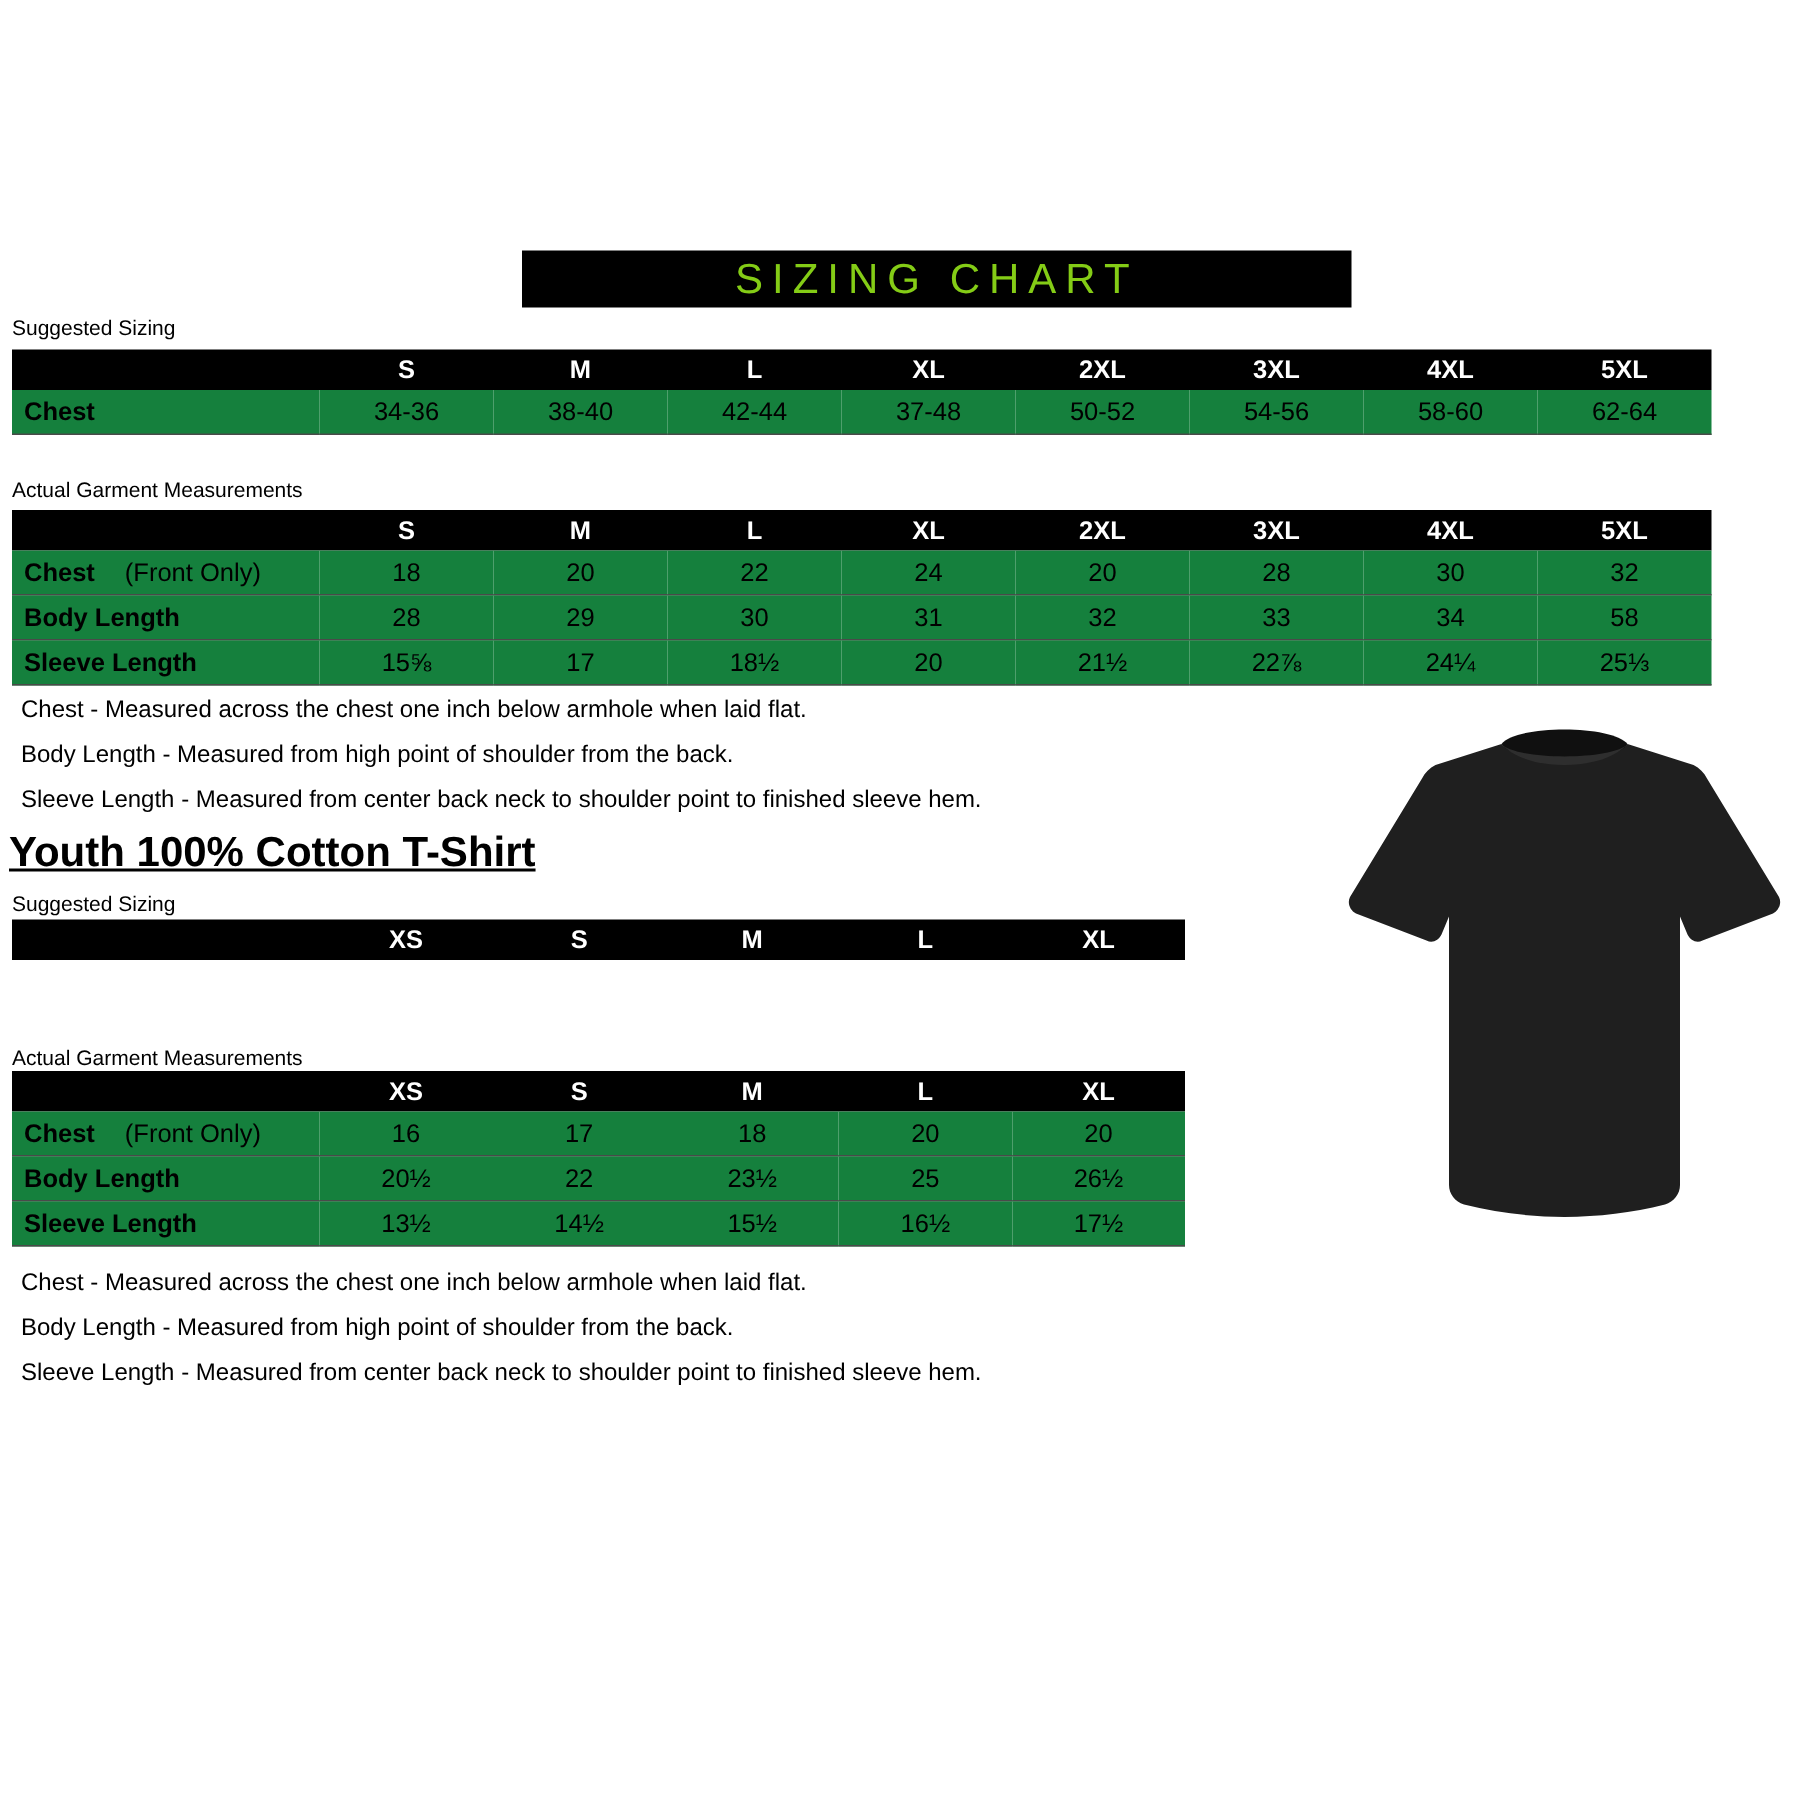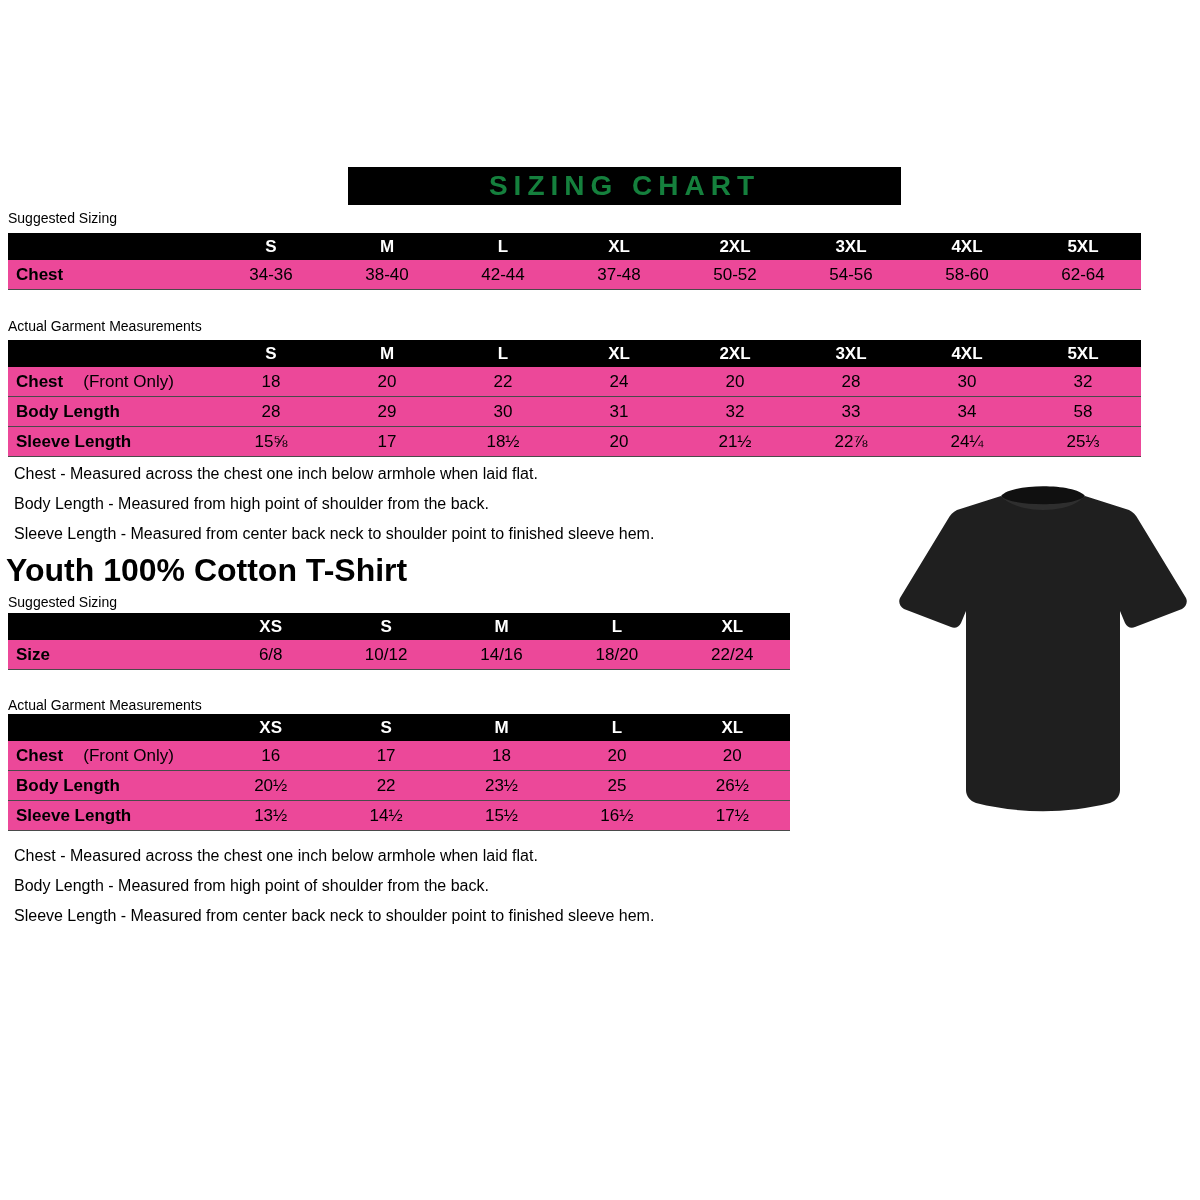--- a/index.html
+++ b/index.html
@@ -1,29 +1,29 @@
 <!DOCTYPE html>
 <html><head>
 <meta charset="utf-8">
 <title>Sizing Chart</title>
 <style>
   html,body{margin:0;padding:0;background:#ffffff;}
   body{font-family:"Liberation Sans",sans-serif;color:#000;}
   #page{position:relative;width:1200px;height:1200px;background:#ffffff;overflow:hidden;}
   .abs{position:absolute;}
   .adult-title{font-size:28px;font-weight:400;letter-spacing:0.2px;}
-  .youth-title{font-size:32px;font-weight:700;}
-  .banner{background:#000000;color:#15803d;display:flex;align-items:center;justify-content:center;
-          font-weight:700;font-size:28px;letter-spacing:6px;}
+  .youth-title{font-size:28px;font-weight:700;text-decoration:underline;}
+  .banner{background:#000000;color:#84cc16;display:flex;align-items:center;justify-content:center;
+          font-weight:400;font-size:28px;letter-spacing:6px;}
   .section-label{font-size:14px;}
   .sizing-table{position:absolute;}
   .trow{display:grid;grid-template-columns:205px repeat(var(--cols),1fr);}
   .thead{background:#000000;color:#ffffff;}
   .thead .tcell{height:27px;font-weight:700;border:none;}
-  .tbody-row .tcell{height:29px;border-bottom:1px solid #4a4a4a;background:#ec4899;}
+  .tbody-row .tcell{height:29px;border-bottom:1px solid #4a4a4a;background:#15803d;}
   .tcell{display:flex;align-items:center;justify-content:center;font-size:17px;}
   .tcell.label{justify-content:flex-start;padding-left:8px;}
   .tcell.label b{font-weight:700;}
   .tcell.label .suffix{font-weight:400;margin-left:20px;}
   .notes{font-size:16px;line-height:19px;}
   .notes .note-line{margin-bottom:11px;}
   #tshirt-wrap{position:absolute;left:893px;top:470px;width:300px;height:370px;}
 </style>
 </head>
 <body>
@@ -129,30 +129,20 @@
   <div class="abs section-label" style="left:8px;top:594px;">Suggested Sizing</div>
 
   <div class="sizing-table" style="left:8px;top:613px;width:782px;--cols:5;">
       <div class="trow thead">
         <div class="tcell label"></div>
         <div class="tcell">XS</div>
         <div class="tcell">S</div>
         <div class="tcell">M</div>
         <div class="tcell">L</div>
         <div class="tcell">XL</div>
-      </div>
-      <div class="trow tbody-row">
-        <div class="tcell label">
-          <b>Size</b>
-        </div>
-        <div class="tcell">6/8</div>
-        <div class="tcell">10/12</div>
-        <div class="tcell">14/16</div>
-        <div class="tcell">18/20</div>
-        <div class="tcell">22/24</div>
       </div>
     </div>
 
   <div class="abs section-label" style="left:8px;top:697px;">Actual Garment Measurements</div>
 
   <div class="sizing-table" style="left:8px;top:714px;width:782px;--cols:5;">
       <div class="trow thead">
         <div class="tcell label"></div>
         <div class="tcell">XS</div>
         <div class="tcell">S</div>

